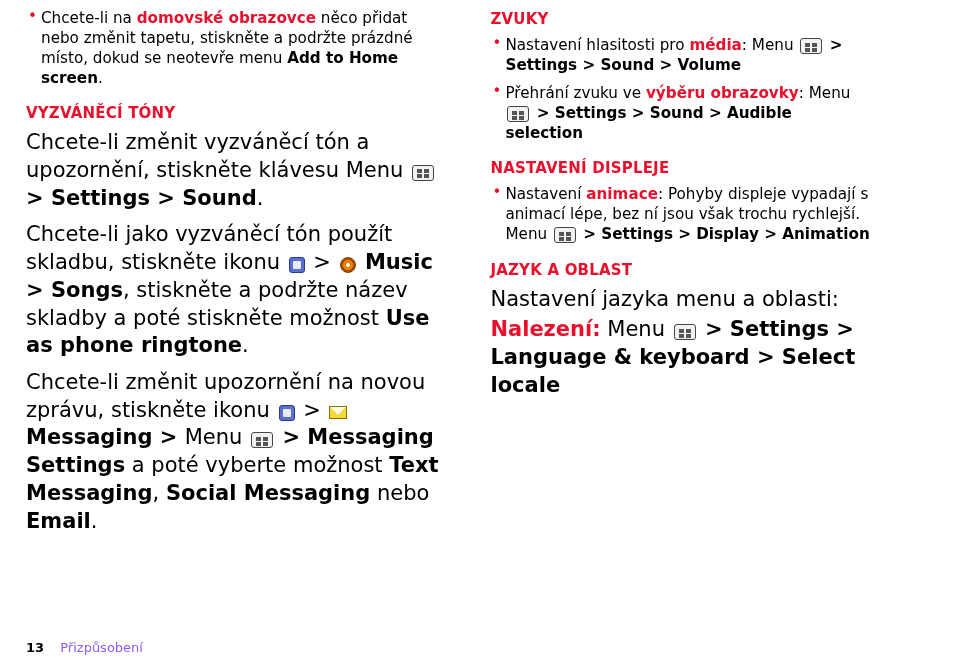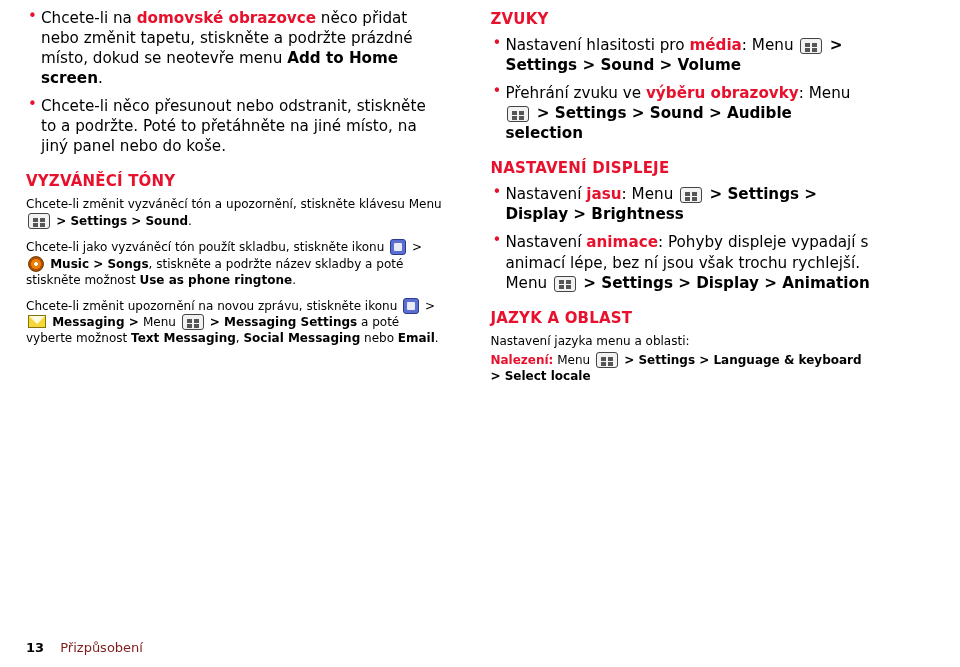--- a/index.html
+++ b/index.html
@@ -31,21 +31,21 @@
   .col-left {
     width: 470px;
     padding-right: 18px;
   }
   .col-right {
     width: 438px;
     padding-left: 28px;
   }
   
   .para {
-    font-size: 12px;
+    font-size: 21px;
     line-height: 1.32;
     margin: 0 0 9px 0;
     color: #000;
   }
   .para.tight {
     margin-bottom: 3px;
   }
   .bullet {
     position: relative;
     padding-left: 15px;
@@ -160,49 +160,47 @@
     left: 26px;
     bottom: 12px;
     font-size: 13px;
     color: #000;
   }
   .footer .pagenum {
     font-weight: bold;
     margin-right: 12px;
   }
   .footer .sect {
-    color: #7f1d1d;
+    color: #8b5cf6;
   }
 </style>
 </head>
 <body>
 
 <div class="page">
   <div class="columns">
 
     <div class="col col-left">
       <div>
         <div class="bullet"><span>Chcete-li na </span><span class="red">domovské obrazovce</span><span> něco přidat nebo změnit tapetu, stiskněte a podržte prázdné místo, dokud se neotevře menu </span><span class="bold">Add to Home screen</span><span>.</span></div>
-        <div class="bullet"><span>Chcete-li něco přesunout nebo odstranit, stiskněte to a podržte. Poté to přetáhněte na jiné místo, na jiný panel nebo do koše.</span></div>
       </div>
 
       <div class="redhead">VYZVÁNĚCÍ TÓNY</div>
 
       <div class="para"><span>Chcete-li změnit vyzváněcí tón a upozornění, stiskněte klávesu Menu </span><span class="icon ic-menu"></span><span class="bold"> &gt; Settings &gt; Sound</span><span>.</span></div>
       <div class="para"><span>Chcete-li jako vyzváněcí tón použít skladbu, stiskněte ikonu </span><span class="icon ic-launcher"></span><span> &gt; </span><span class="icon ic-music"></span><span class="bold"> Music &gt; Songs</span><span>, stiskněte a podržte název skladby a poté stiskněte možnost </span><span class="bold">Use as phone ringtone</span><span>.</span></div>
       <div class="para"><span>Chcete-li změnit upozornění na novou zprávu, stiskněte ikonu </span><span class="icon ic-launcher"></span><span> &gt; </span><span class="icon ic-mail"></span><span class="bold"> Messaging &gt; </span><span>Menu </span><span class="icon ic-menu"></span><span class="bold"> &gt; Messaging Settings</span><span> a poté vyberte možnost </span><span class="bold">Text Messaging</span><span>, </span><span class="bold">Social Messaging</span><span> nebo </span><span class="bold">Email</span><span>.</span></div>
     </div>
 
     <div class="col col-right">
       <div class="redhead first">ZVUKY</div>
       <div class="bullet"><span>Nastavení hlasitosti pro </span><span class="red">média</span><span>: Menu </span><span class="icon ic-menu"></span><span class="bold"> &gt; Settings &gt; Sound &gt; Volume</span></div>
       <div class="bullet"><span>Přehrání zvuku ve </span><span class="red">výběru obrazovky</span><span>: Menu </span><span class="icon ic-menu"></span><span class="bold"> &gt; Settings &gt; Sound &gt; Audible selection</span></div>
 
       <div class="redhead">NASTAVENÍ DISPLEJE</div>
-      <div class="bullet"><span>Nastavení </span><span class="red">jasu</span><span>: Menu </span><span class="icon ic-menu"></span><span class="bold"> &gt; Settings &gt; Display &gt; Brightness</span></div>
       <div class="bullet"><span>Nastavení </span><span class="red">animace</span><span>: Pohyby displeje vypadají s animací lépe, bez ní jsou však trochu rychlejší. Menu </span><span class="icon ic-menu"></span><span class="bold"> &gt; Settings &gt; Display &gt; Animation</span></div>
 
       <div class="redhead">JAZYK A OBLAST</div>
       <div class="para tight">Nastavení jazyka menu a oblasti:</div>
       <div class="para"><span class="red">Nalezení:</span><span> Menu </span><span class="icon ic-menu"></span><span class="bold"> &gt; Settings &gt; Language &amp; keyboard &gt; Select locale</span></div>
     </div>
 
   </div>
 
   <div class="footer">

